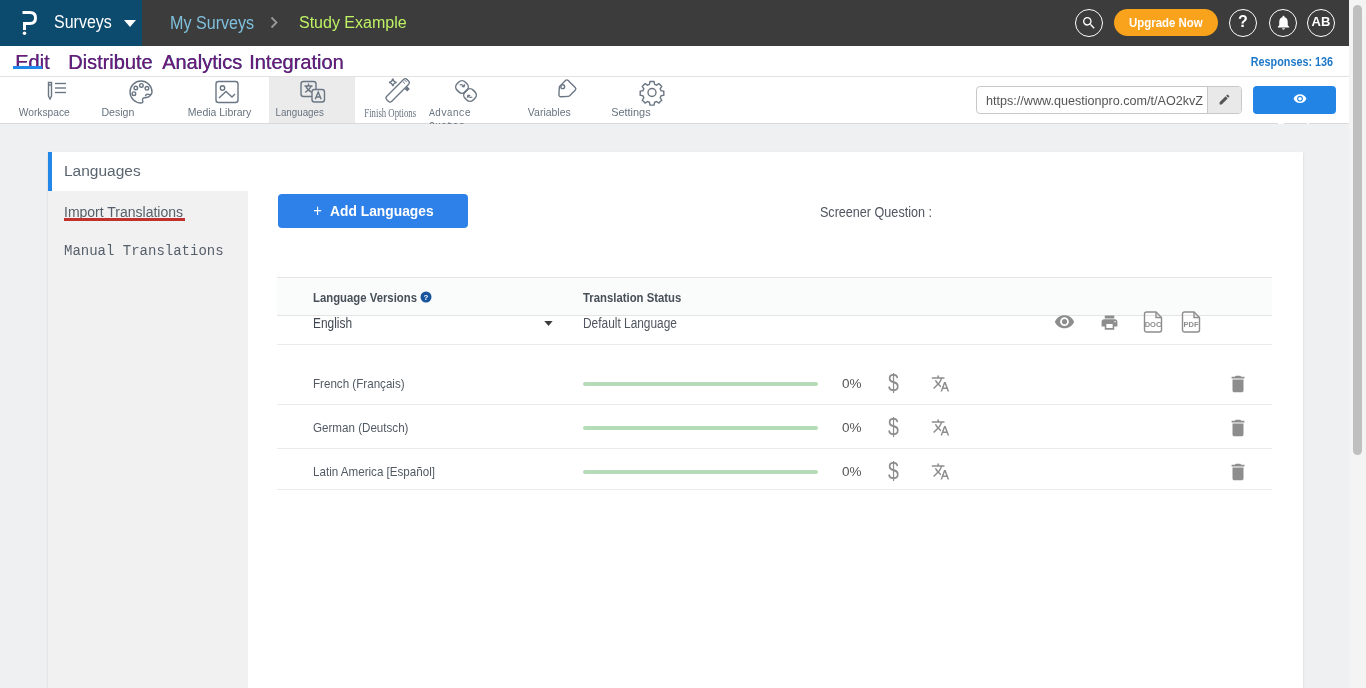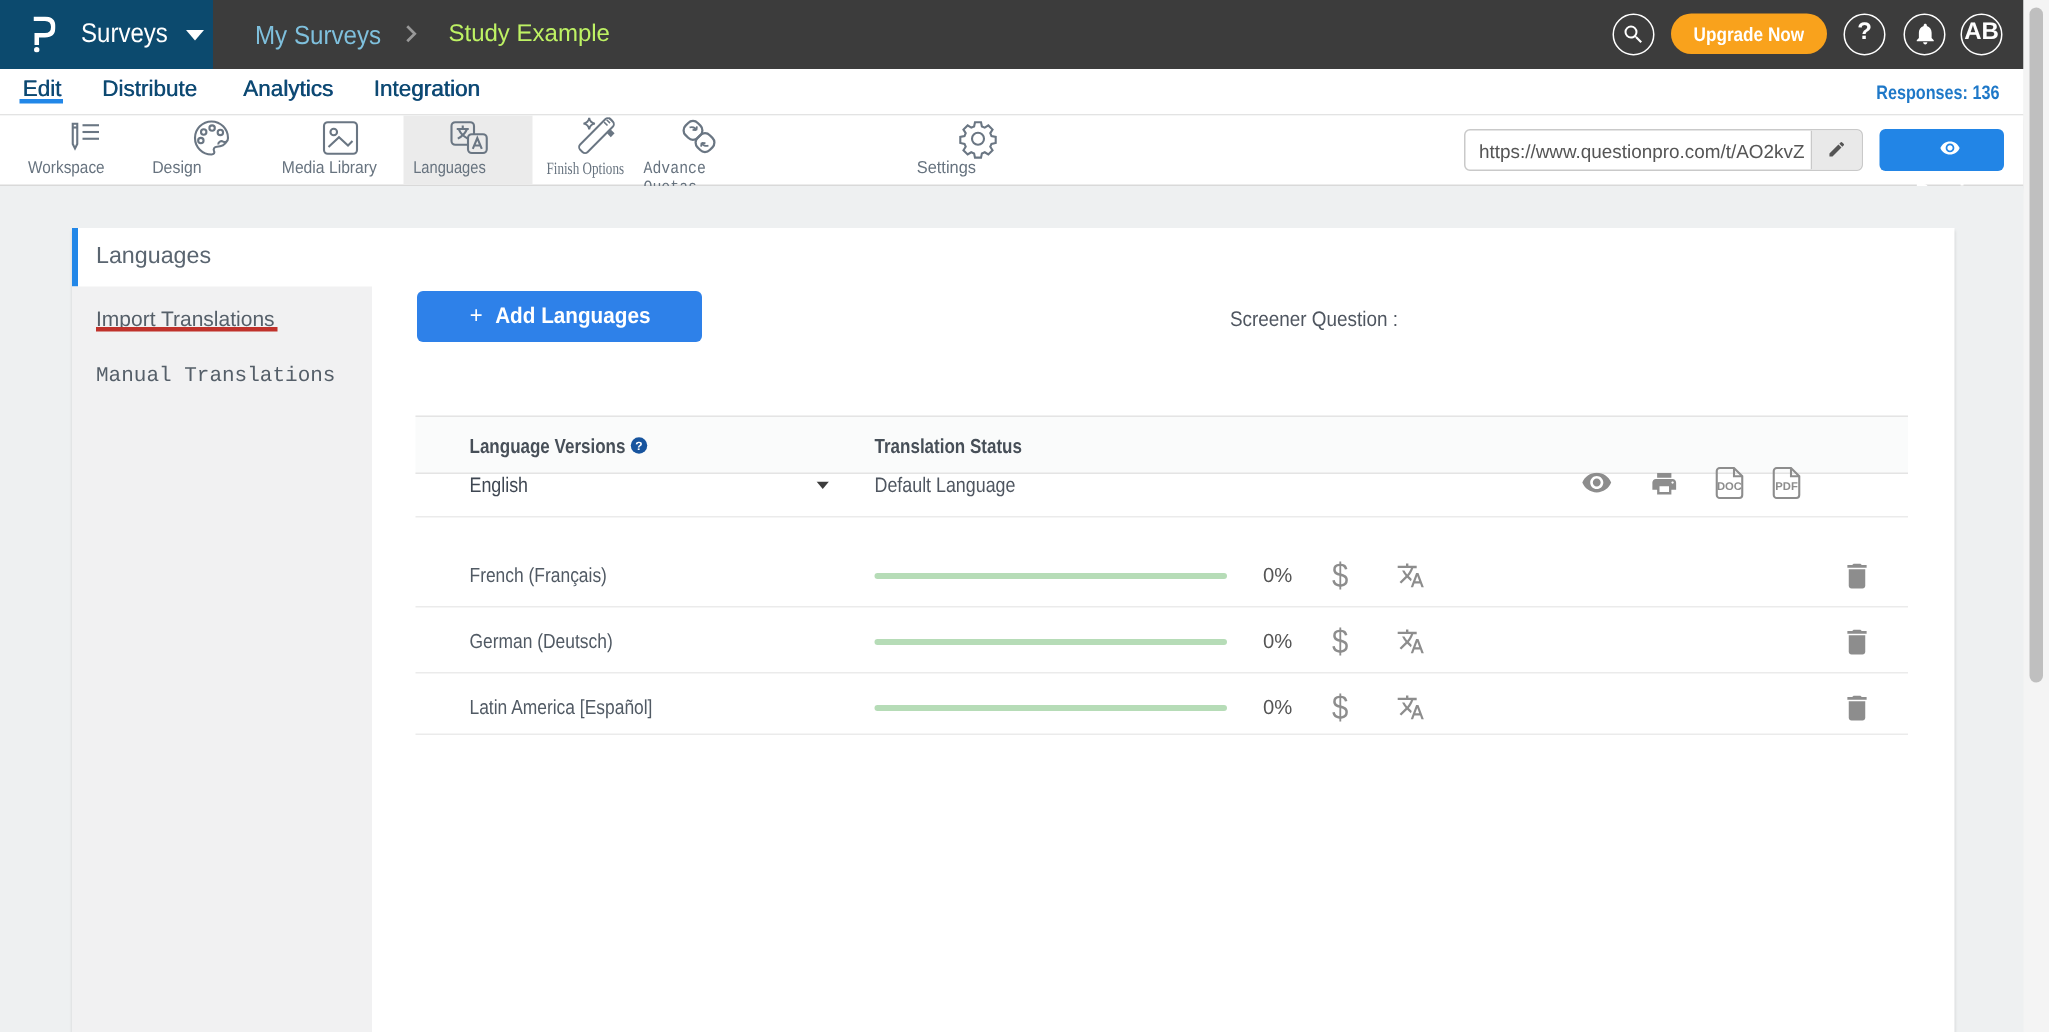--- a/index.html
+++ b/index.html
@@ -13,21 +13,21 @@
 #logoblk svg { position:absolute; left:21px; top:11px; }
 #logoblk .brand { position:absolute; left:54px; top:12px; color:#fff; font-size:18px; letter-spacing:0; display:inline-block; transform:scaleX(.89); transform-origin:0 50%; }
 #logoblk .caret { position:absolute; left:124px; top:20px; width:0; height:0; border-left:6px solid transparent; border-right:6px solid transparent; border-top:7px solid #fff; }
 .crumb1 { position:absolute; left:170px; top:13px; color:#7fc0dd; font-size:17.5px; display:inline-block; transform:scaleX(.92); transform-origin:0 50%; }
 .crumb2 { position:absolute; left:299px; top:14px; color:#bef264; font-size:16px; }
 .tcirc { position:absolute; top:9px; width:28px; height:28px; border:1.5px solid #fff; border-radius:50%; color:#fff; text-align:center; }
 #upgrade { position:absolute; left:1114px; top:9px; width:104px; height:27px; background:#f9a21c; border-radius:14px; color:#fff; font-size:13px; font-weight:bold; text-align:center; line-height:27px; }
 
 
 #tabrow { position:absolute; left:0; top:46px; width:1349px; height:31px; background:#fff; border-bottom:1px solid #e3e3e3; }
-.tab { position:absolute; top:5px; color:#0c4a6e; font-size:15px; text-shadow:.4px 0 0 #1d4e94; }
+.tab { position:absolute; top:5px; color:#701a75; font-size:20px; text-shadow:.4px 0 0 #1d4e94; }
 #tab-edit { left:15px; }
 #editline { position:absolute; left:13px; top:20px; width:29px; height:2.5px; background:#2287e8; }
 #responses { position:absolute; right:16px; top:8px; color:#1e78c8; font-size:13px; font-weight:bold; display:inline-block; transform:scaleX(.83); transform-origin:100% 50%; }
 
 
 #toolrow { position:absolute; left:0; top:77px; width:1349px; height:47px; background:#fff; border-bottom:1px solid #d9d9d9; box-shadow:0 2px 3px rgba(0,0,0,.12); }
 .tool { position:absolute; top:0; width:86px; height:46px; }
 .tool svg { display:block; margin:1px auto 0; }
 .tool .lbl { font-size:11.5px; color:#67737f; display:block; margin-top:0; }
 .tool.active { background:#ebebeb; }
@@ -84,21 +84,21 @@
           <path fill="#fff" d="M15.5 14h-.79l-.28-.27A6.47 6.47 0 0 0 16 9.5 6.5 6.5 0 1 0 9.5 16c1.61 0 3.09-.59 4.23-1.57l.27.28v.79l5 4.99L20.49 19l-4.99-5zm-6 0C7.01 14 5 11.99 5 9.5S7.01 5 9.5 5 14 7.01 14 9.5 11.99 14 9.5 14z"></path>
         </svg>
     </div>
     <div id="upgrade"><span style="display:inline-block; transform:scaleX(.88);">Upgrade Now</span></div>
     <div class="tcirc" style="left:1229px; font-size:16px; font-weight:bold; line-height:24px;">?</div>
     <div class="tcirc" style="left:1269px;">
       <svg width="17" height="17" viewBox="0 0 24 24" style="margin-top:4px;">
           <path fill="#fff" d="M12 22c1.1 0 2-.9 2-2h-4c0 1.1.89 2 2 2zm6-6v-5c0-3.07-1.64-5.64-4.5-6.32V4c0-.83-.67-1.5-1.5-1.5s-1.5.67-1.5 1.5v.68C7.63 5.36 6 7.92 6 11v5l-2 2v1h16v-1l-2-2z"></path>
         </svg>
     </div>
-    <div class="tcirc" style="left:1307px; font-size:16px; font-weight:bold; line-height:24px;">AB</div>
+    <div class="tcirc" style="left:1307px; font-size:13px; font-weight:bold; line-height:24px;">AB</div>
   </div>
 
   <div id="tabrow">
     <span class="tab" id="tab-edit">Edit</span>
       <span id="editline"></span>
     <span class="tab" style="left:68px;">Distribute</span>
     <span class="tab" style="left:162px;">Analytics</span>
     <span class="tab" style="left:249px;">Integration</span>
     <span id="responses">Responses: 136</span>
   </div>
@@ -151,20 +151,29 @@
       </svg>
       <span class="lbl" style="transform:scaleX(.76);">Finish Options</span>
     </div>
     <div class="tool" style="left:423px;font-family:Liberation Mono, monospace;">
       <svg width="32" height="28" viewBox="0 0 32 28" fill="none" stroke="#6a7683" stroke-width="1.5">
         <rect x="6.2" y="3.2" width="11.5" height="11.5" rx="4.5" transform="rotate(45 12 9)"></rect>
         <rect x="14.3" y="11.3" width="11.5" height="11.5" rx="4.5" transform="rotate(45 20 17)"></rect>
         <path d="M9.7 7 a3.5 3.5 0 0 1 4.6 1.8 M14.3 8.8 l.3 -2.6 M14.3 8.8 l-2.6 -.3 M22.3 19 a3.5 3.5 0 0 1 -4.6 -1.8 M17.7 17.2 l-.3 2.6 M17.7 17.2 l2.6 .3" stroke-width="1.2"></path>
       </svg>
       <span class="lbl" style="transform:scaleX(.86);">Advance Quotas</span>
+    </div>
+    <div class="tool" style="left:524px;">
+      <svg width="30" height="28" viewBox="0 0 30 28" fill="none" stroke="#6a7683" stroke-width="1.4">
+        <g transform="rotate(45 14.5 13)">
+          <path d="M8 6 h8 a2 2 0 0 1 2 2 v8 a2 2 0 0 1 -.6 1.4 l-5 5.6 a2 2 0 0 1 -2.9 0 l-5 -5.6 A2 2 0 0 1 4 16 V8 a2 2 0 0 1 2 -2 Z" transform="translate(2.5 -1.5) scale(.98)"></path>
+        </g>
+        <circle cx="10.7" cy="8.7" r="1.9"></circle>
+      </svg>
+      <span class="lbl" style="transform:scaleX(.91);">Variables</span>
     </div>
     <div class="tool" style="left:609px;">
       <svg width="30" height="28" viewBox="0 0 30 28" fill="none" stroke="#6a7683" stroke-width="1.4">
         <path d="M13 3.5 h4 l.6 2.8 1.9.8 2.4-1.5 2.8 2.8-1.5 2.4.8 1.9 2.8.6 v4 l-2.8.6-.8 1.9 1.5 2.4-2.8 2.8-2.4-1.5-1.9.8-.6 2.8 h-4 l-.6-2.8-1.9-.8-2.4 1.5-2.8-2.8 1.5-2.4-.8-1.9-2.8-.6 v-4 l2.8-.6.8-1.9-1.5-2.4 2.8-2.8 2.4 1.5 1.9-.8 Z"></path>
         <circle cx="15" cy="14.5" r="4"></circle>
       </svg>
       <span class="lbl" style="transform:scaleX(.95);">Settings</span>
     </div>
     <div id="urlgrp">
       <span class="url">https://www.questionpro.com/t/AO2kvZ</span>

